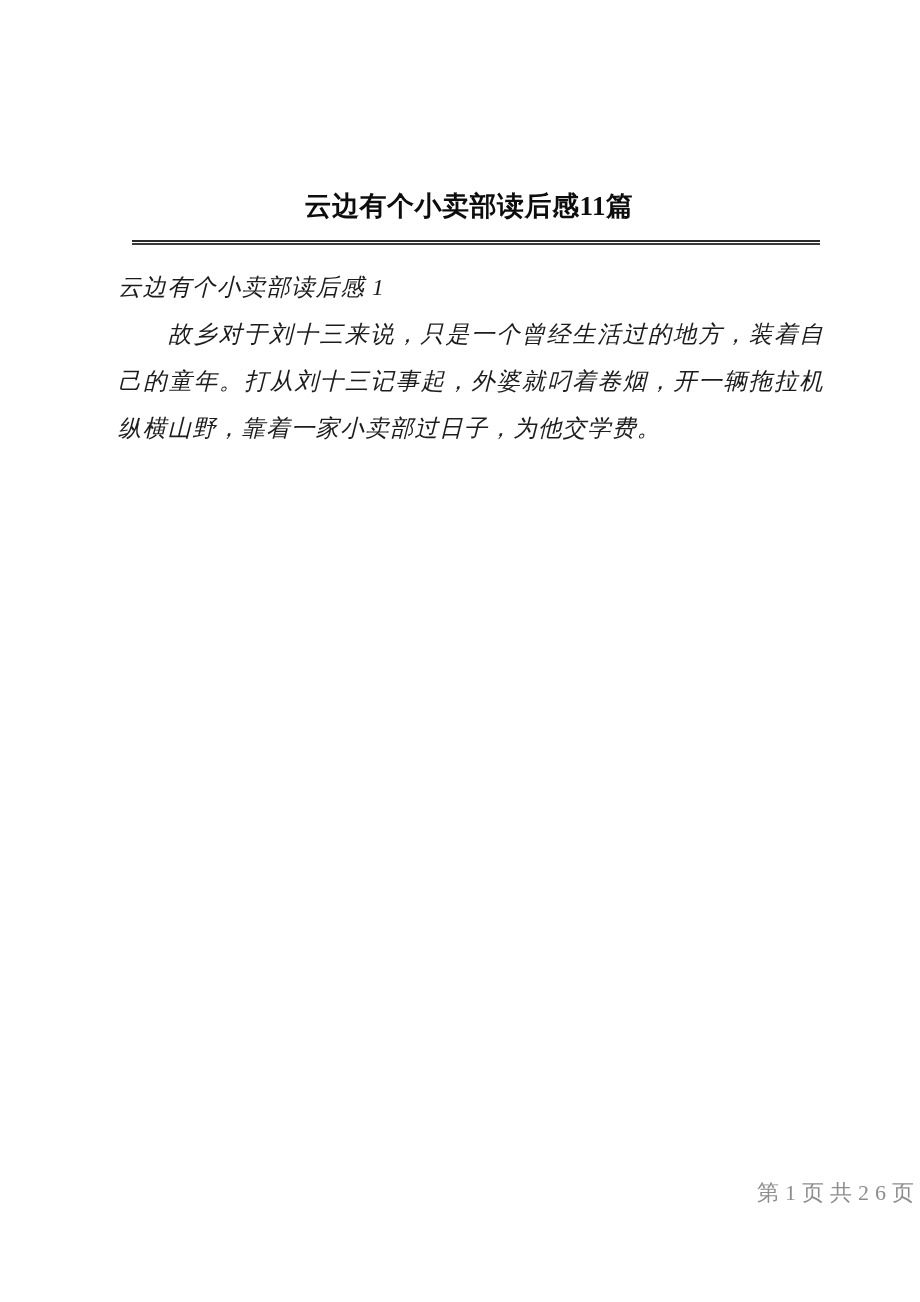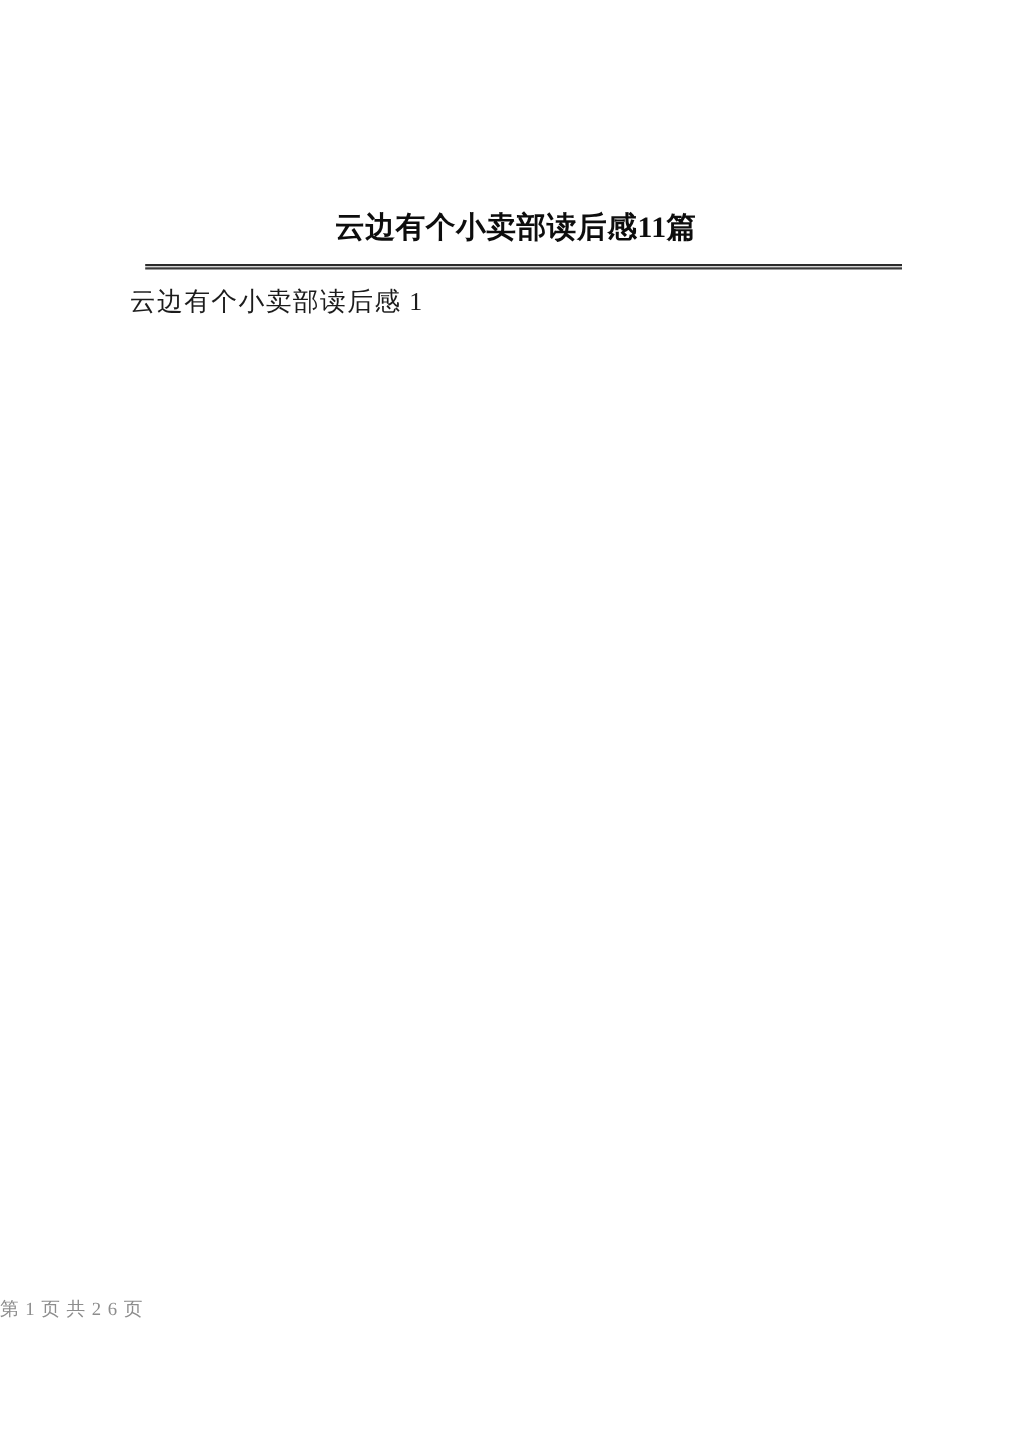--- a/index.html
+++ b/index.html
@@ -60,22 +60,23 @@
     left: 0; top: 3px;
     width: 100%;
     height: 2px;
     background: #3a3a3a;
   }
 
   
   .body-block {
     position: absolute;
     left: 118px;
-    top: 252px;
+    top: 264px;
     width: 706px;
+    font-style: italic;
   }
 
   .para {
     font-size: 23.5px;
     line-height: 47px;
     letter-spacing: 1.2px;
     text-align: justify;
     text-justify: inter-character;
     margin: 0;
     color: #1c1c1c;
@@ -87,22 +88,22 @@
   .para.heading-line {
     text-indent: 0;
   }
 
   
   .footer {
     position: absolute;
     left: 0;
     top: 1178px;
     width: 920px;
-    text-align: left;
-    font-size: 17px;
+    text-align: right;
+    font-size: 22px;
     color: #8d8d8d;
     letter-spacing: 6px;
     font-family: "Liberation Serif", "DejaVu Serif", serif;
   }
   .footer .fnum { letter-spacing: 6px; }
 </style>
 </head>
 <body>
 
 <div class="page">
@@ -112,20 +113,21 @@
   <div class="title-rule">
     <div class="rule-a"></div>
     <div class="rule-b"></div>
   </div>
 
   <div class="body-block">
 
     <p class="para heading-line">云边有个小卖部读后感 1</p>
 
 
+    <p class="para indent">故乡对于刘十三来说，只是一个曾经生活过的地方，装着自己的童年。打从刘十三记事起，外婆就叼着卷烟，开一辆拖拉机纵横山野，靠着一家小卖部过日子，为他交学费。</p>
 
 
 
   </div>
 
   <div class="footer">
     <span class="fnum">第</span><span class="fnum">1</span><span class="fnum">页</span><span class="fnum">共</span><span class="fnum">26</span><span class="fnum">页</span>
   </div>
 
 </div>

